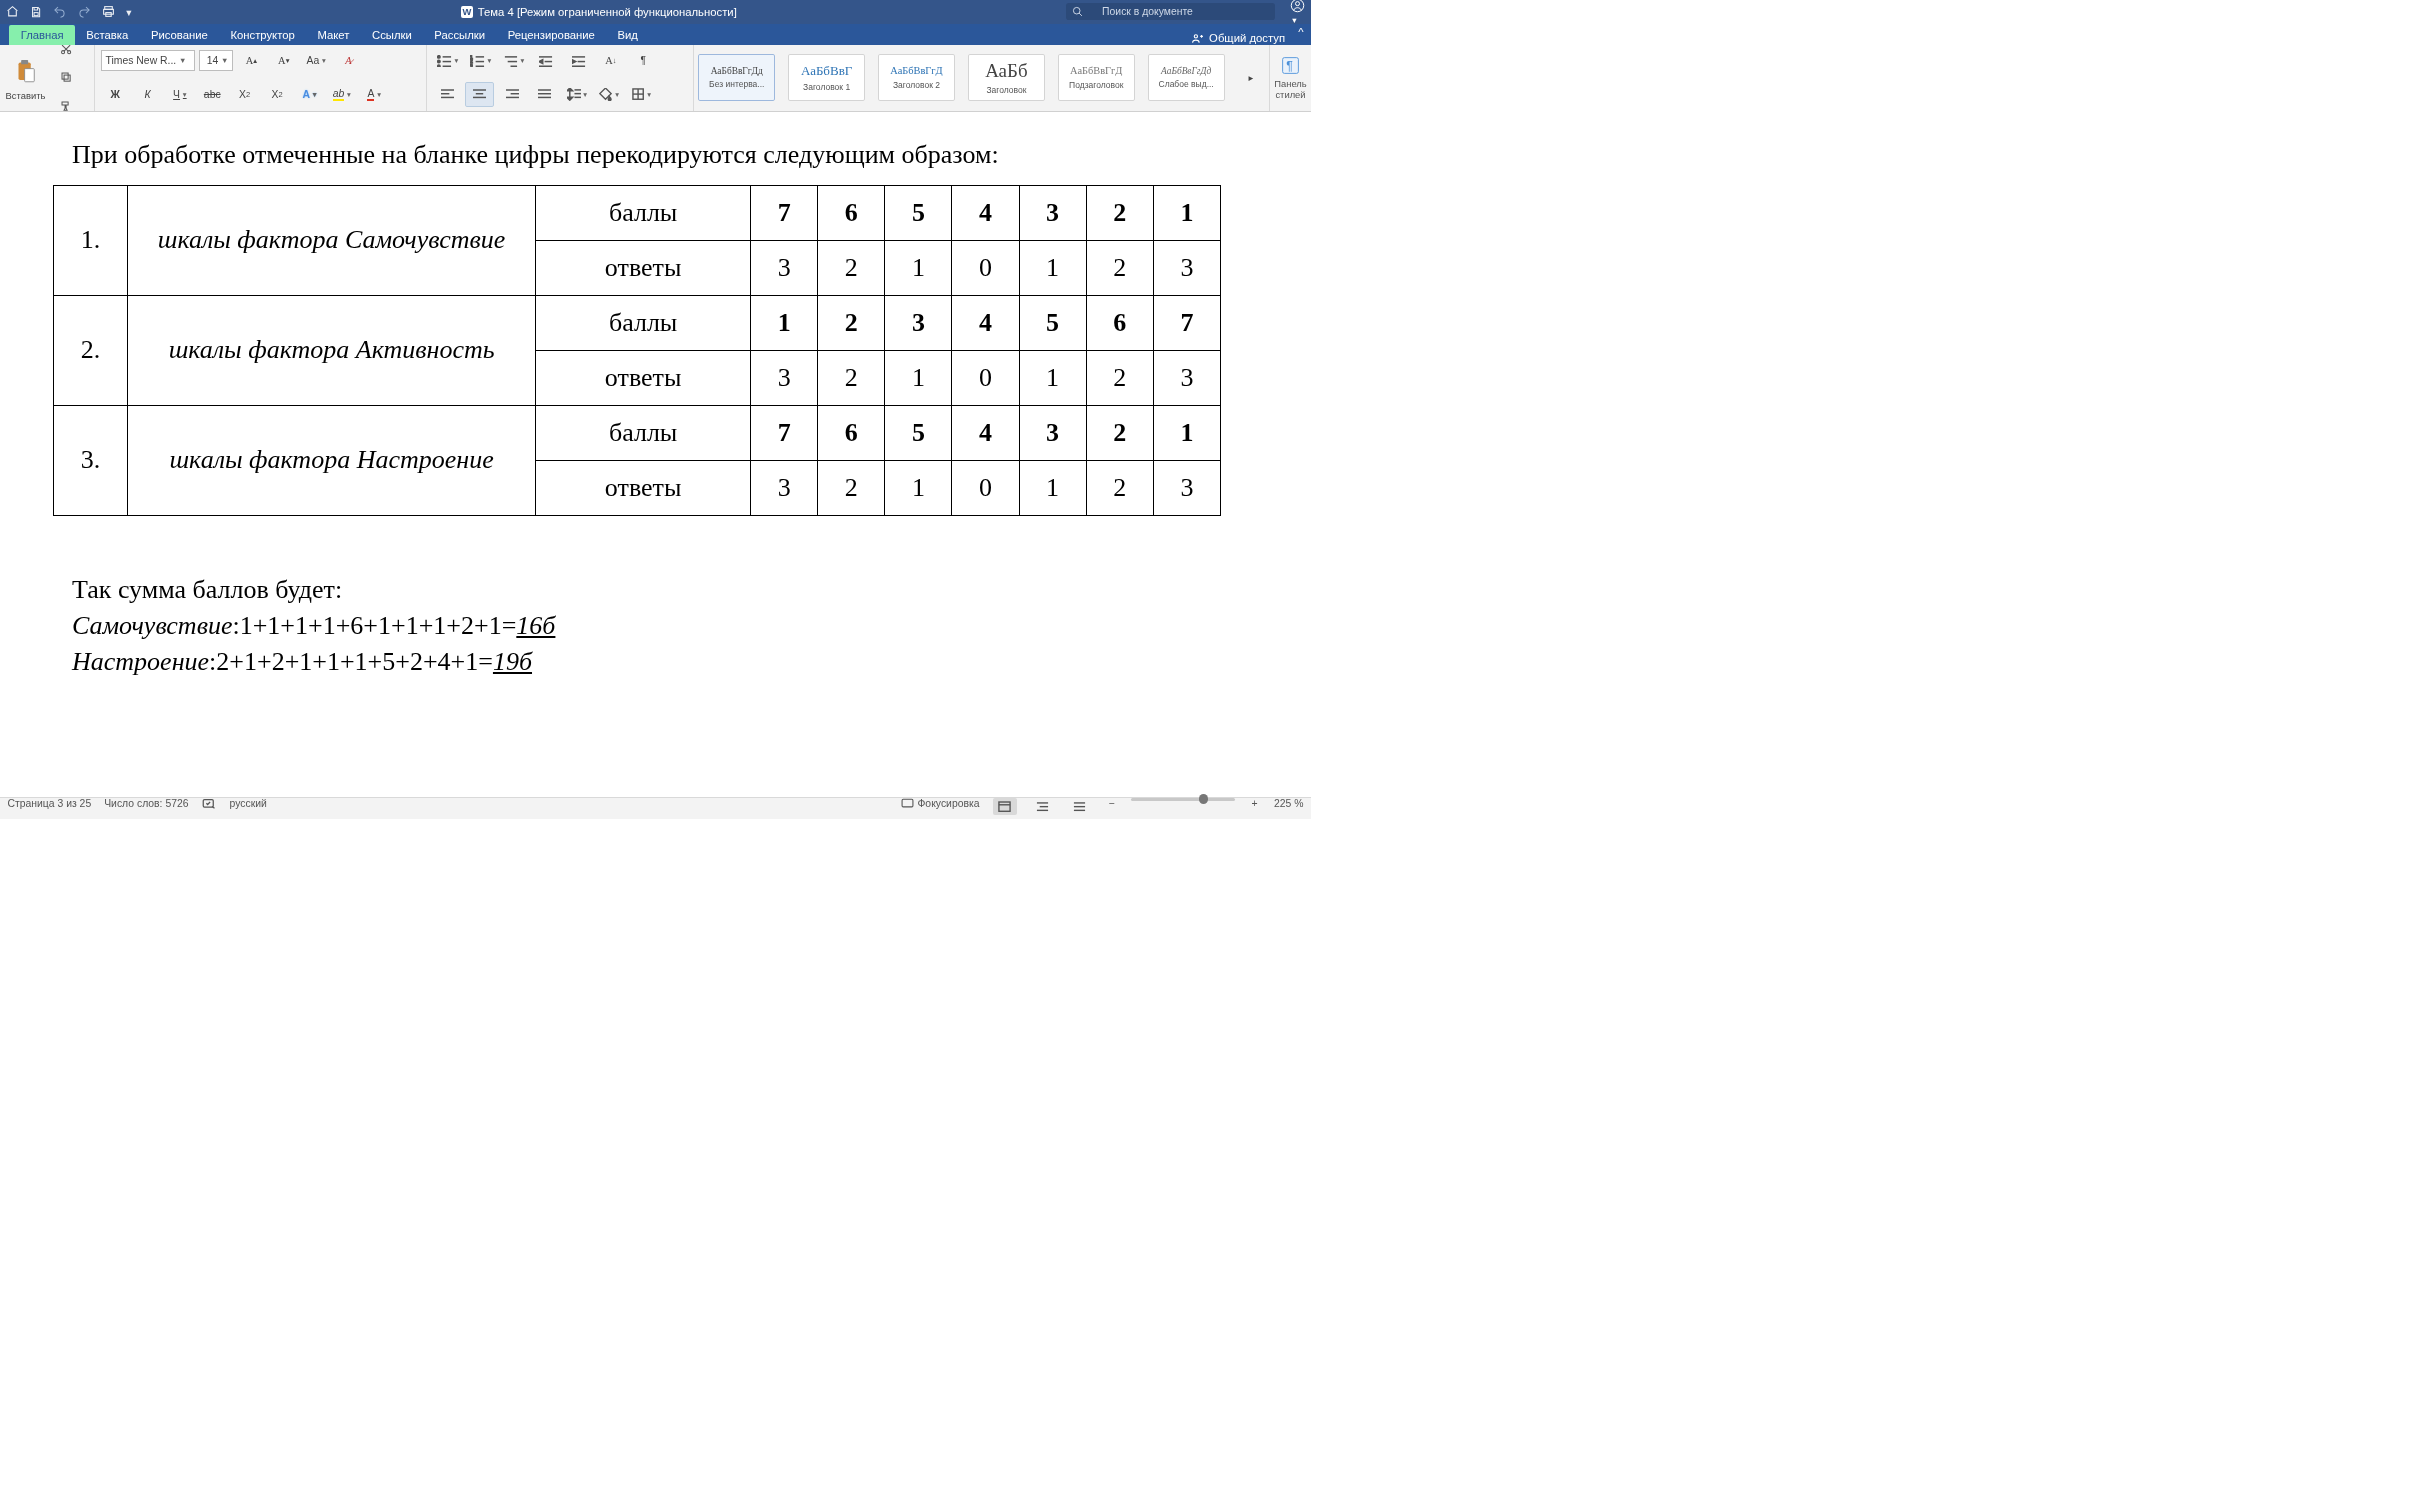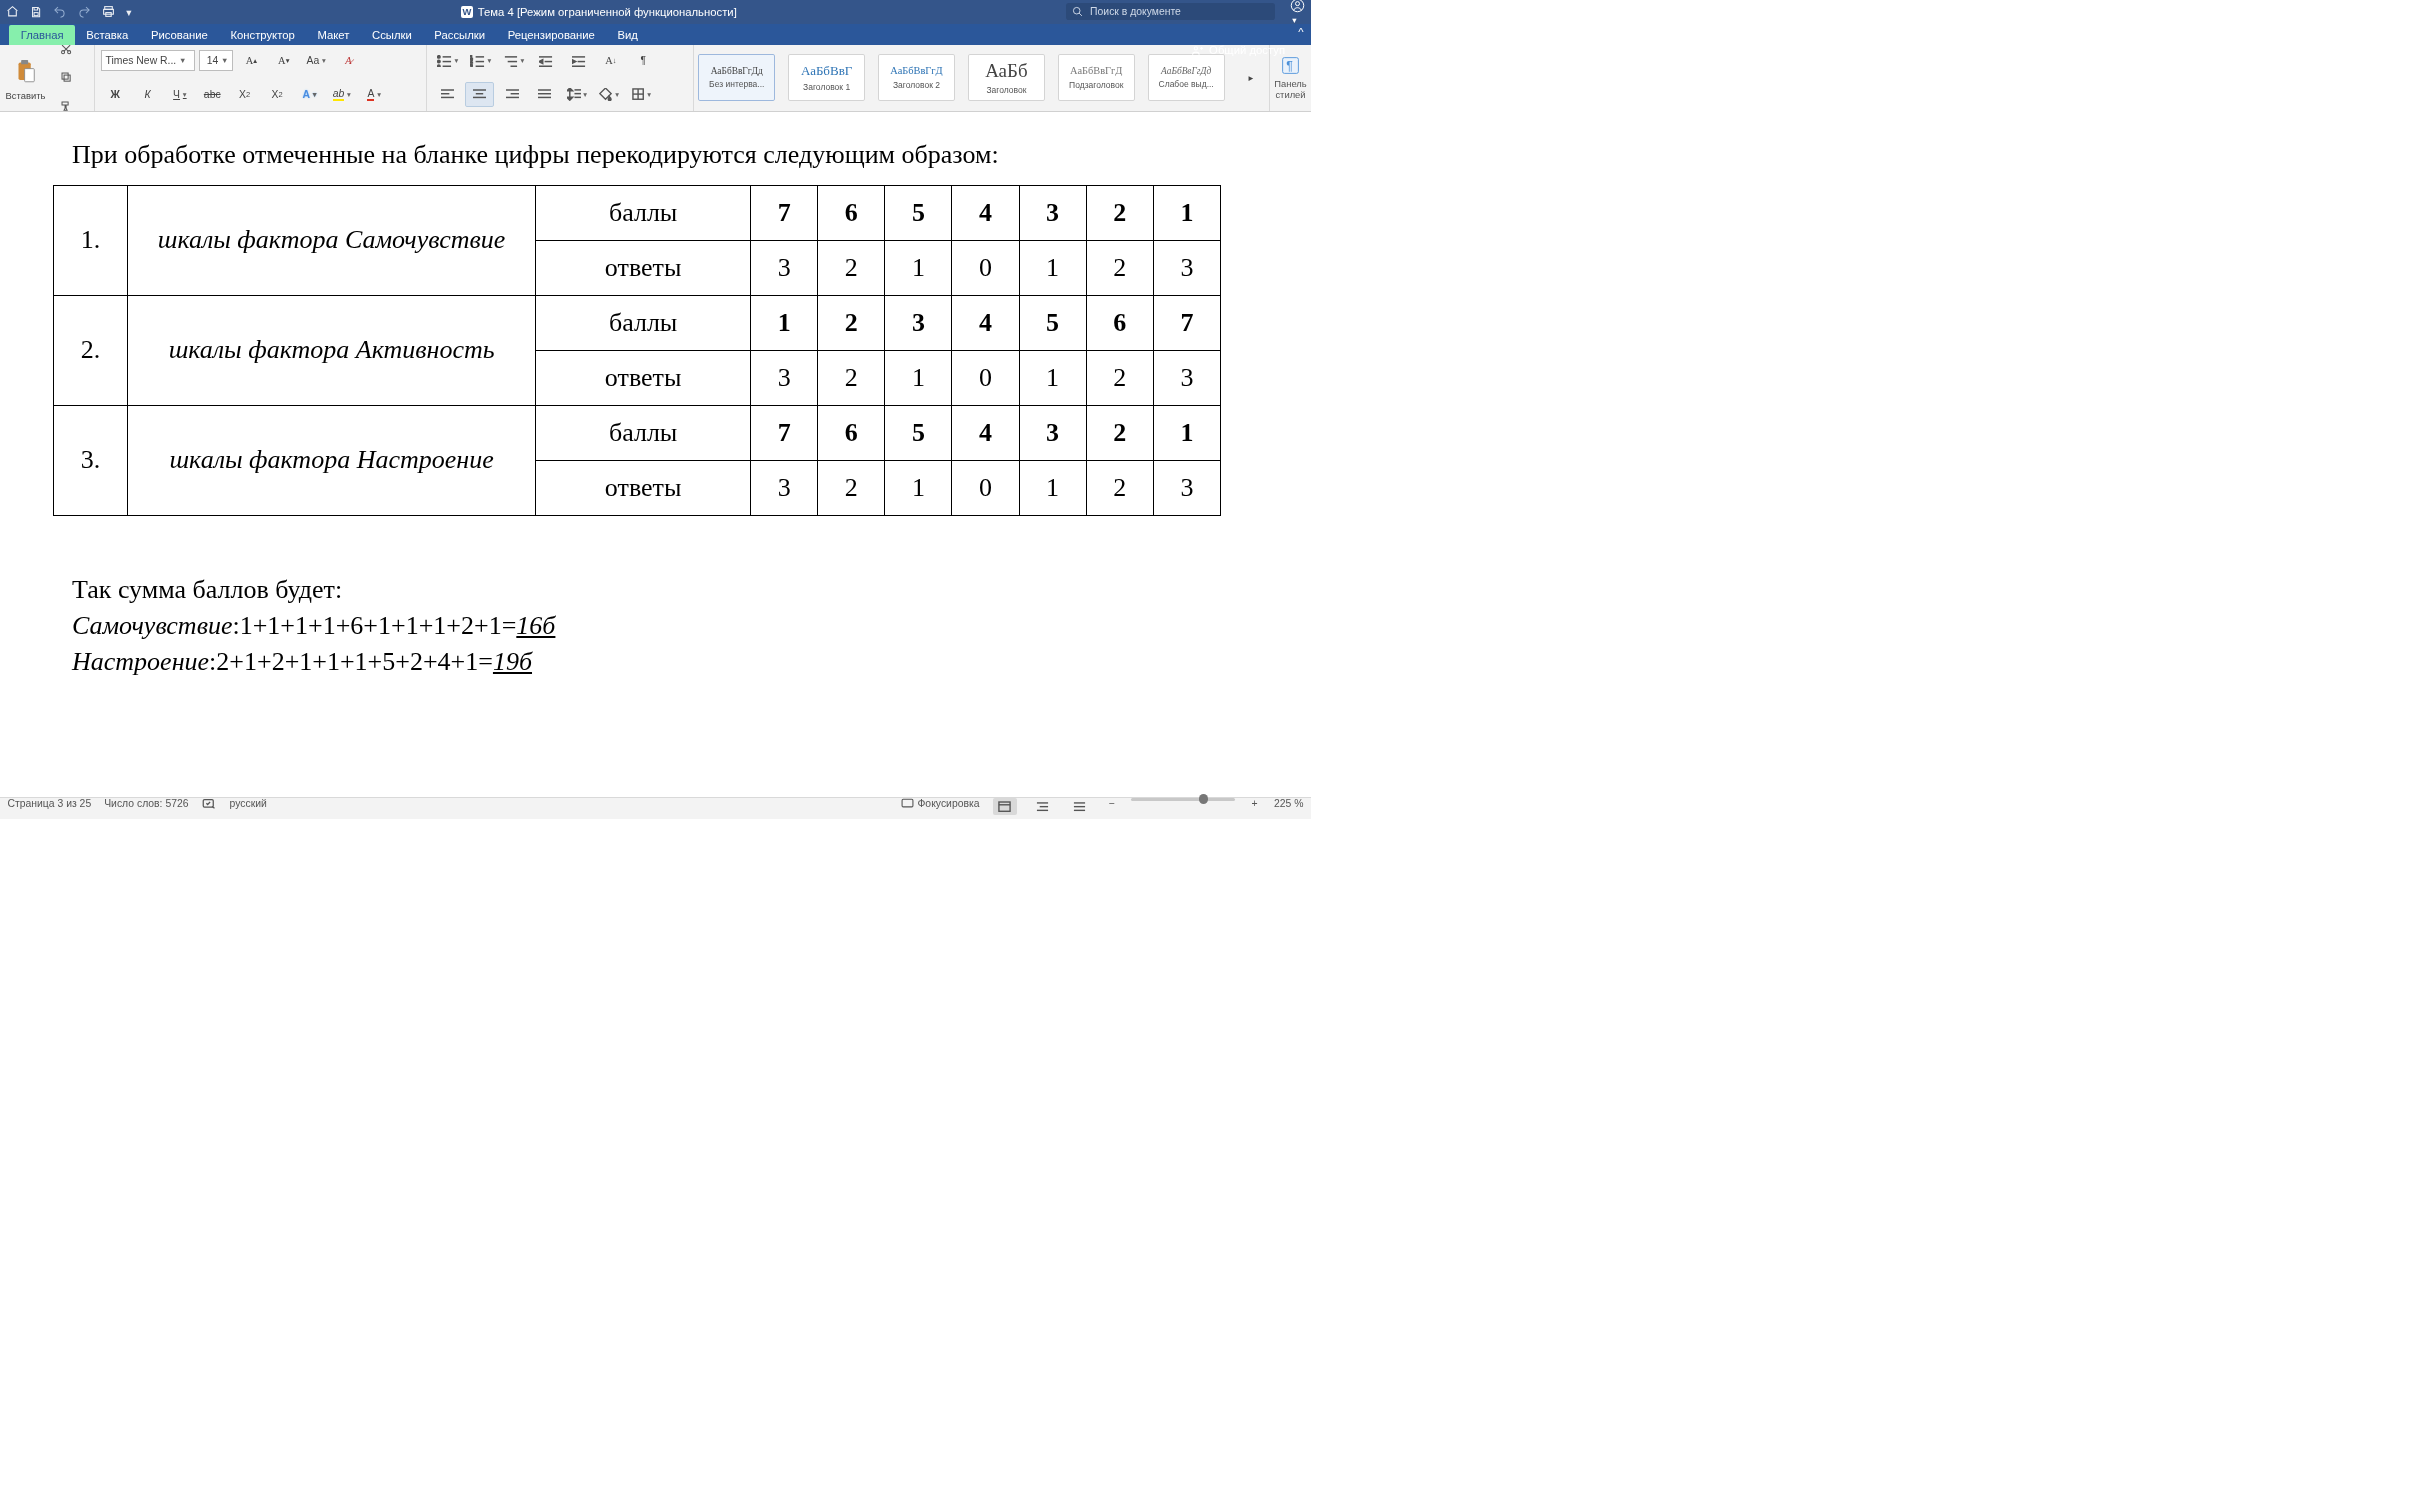--- a/index.html
+++ b/index.html
@@ -3,30 +3,30 @@
 <meta charset="utf-8">
 <style>
   html,body{margin:0;padding:0;font-family:"Helvetica Neue",Arial,sans-serif;background:#fff;color:#000;}
   body{width:1311px;height:819px;overflow:hidden;display:flex;flex-direction:column;}
   
   .titlebar{height:23.5px;background:#34558a;display:flex;align-items:center;color:#fff;font-size:11.3px;padding:0 5.6px;gap:7.5px;}
   .titlebar .qa-left{display:flex;align-items:center;gap:11.3px;}
   .titlebar .qa-left .ic{opacity:.9;}
   .titlebar .doc-title{flex:1;text-align:center;display:flex;align-items:center;justify-content:center;gap:4.7px;}
   .titlebar .doc-title .w-ic{width:12.2px;height:12.2px;background:#fff;border-radius:1.9px;color:#34558a;font-weight:bold;font-size:9.4px;display:flex;align-items:center;justify-content:center;}
-  .titlebar .search{display:flex;align-items:center;gap:5px;background:#2c4a79;border-radius:2.8px;padding:1.9px 5.6px;width:198px;color:#cfd9e8;}
+  .titlebar .search{display:flex;align-items:center;gap:17px;background:#2c4a79;border-radius:2.8px;padding:1.9px 5.6px;width:198px;color:#cfd9e8;}
   .titlebar .search input{background:transparent;border:none;outline:none;color:#cfd9e8;font-size:10.4px;width:160px;}
   .titlebar .search input::placeholder{color:#cfd9e8;}
   .titlebar .user-ic{margin-left:7.5px;}
   .ic svg{display:block;}
   
   .tabs{height:21px;background:#2b579a;display:flex;align-items:flex-end;color:#fff;font-size:11.3px;padding-left:9.4px;position:relative;}
   .tab{padding:3.8px 11.3px;cursor:default;}
   .tab.active{background:#86efac;color:#2b579a;border-radius:1.9px 1.9px 0 0;}
-  .tabs .share{position:absolute;right:26px;top:16px;height:21px;display:flex;align-items:center;gap:4.7px;}
+  .tabs .share{position:absolute;right:26px;top:4px;height:21px;display:flex;align-items:center;gap:4.7px;}
   .tabs .collapse{position:absolute;right:7.5px;top:2.8px;color:#fff;}
   
   .ribbon{height:66px;background:#f3f3f3;border-bottom:0.9px solid #d0d0d0;display:flex;align-items:stretch;font-size:10.4px;color:#444;}
   .rgroup{border-right:0.9px solid #d9d9d9;padding:3.8px 5.6px;display:flex;flex-direction:column;justify-content:space-between;}
   .rrow{display:flex;align-items:center;gap:3.8px;}
   .rbtn{height:22.6px;min-width:21px;border:0.9px solid transparent;display:flex;align-items:center;justify-content:center;border-radius:1.9px;padding:0 2.8px;}
   .fontbox{border:0.9px solid #bdbdbd;background:#fff;height:19px;display:flex;align-items:center;padding:0 3.8px;font-size:10.4px;}
   .fontname{width:85px;overflow:hidden;white-space:nowrap;}
   .fontsize{width:24.5px;justify-content:flex-end;}
   .caret{margin-left:2.8px;font-size:7.5px;color:#666;}

